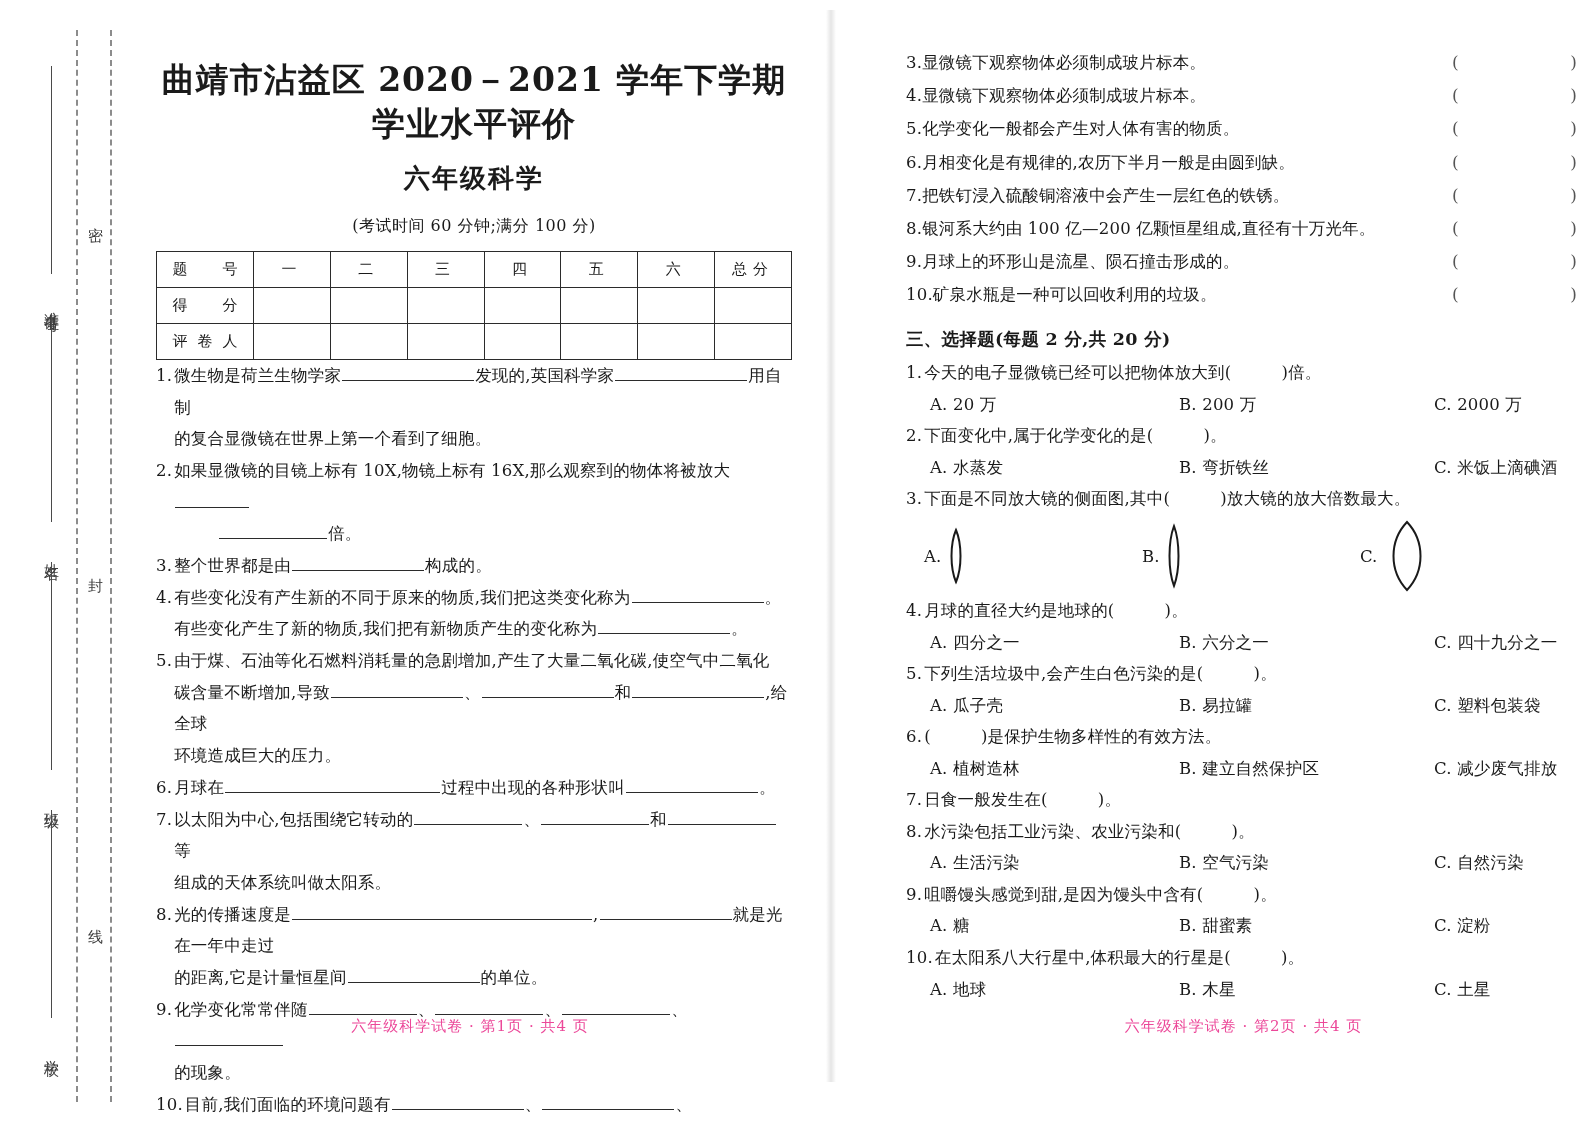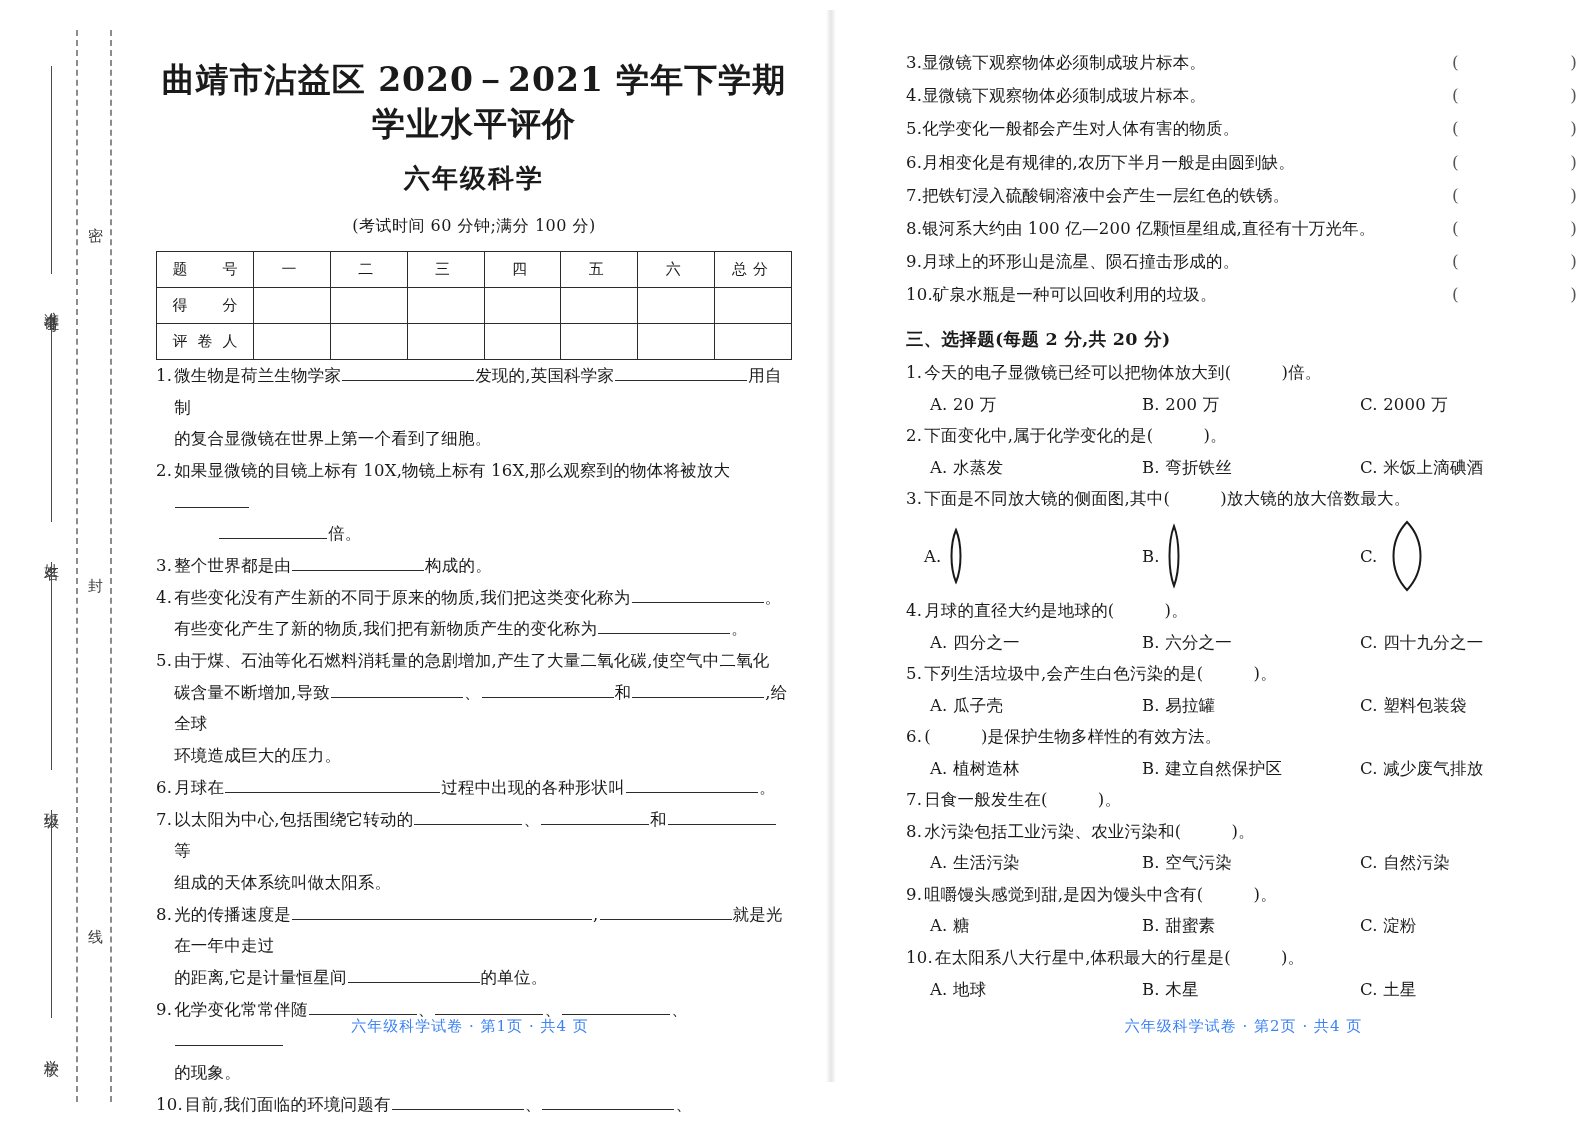--- a/index.html
+++ b/index.html
@@ -222,20 +222,21 @@
     padding-left: 8px;
   }
 
   
   .opts {
     display: flex;
     font-size: 16.5px;
     line-height: 1.9;
     padding-left: 24px;
     letter-spacing: 0.2px;
+    gap: 37px;
   }
   .opts .opt-a { flex: 0 0 212px; }
   .opts .opt-b { flex: 0 0 218px; }
   .opts .opt-c { flex: 1 1 auto; }
 
   
   .lens-row {
     display: flex;
     align-items: center;
     padding-left: 18px;
@@ -250,21 +251,21 @@
 
   
   .page-footer {
     position: absolute;
     left: 0;
     right: 0;
     bottom: 86px;
     text-align: center;
     font-size: 15px;
     letter-spacing: 1px;
-    color: #3b82f6;
+    color: #ec4899;
   }
   .page-right .page-footer { bottom: 86px; }
 </style>
 </head>
 <body>
 
 <div class="sheet">
 
   <div class="seal-margin">
     <div class="seal-label-col">

